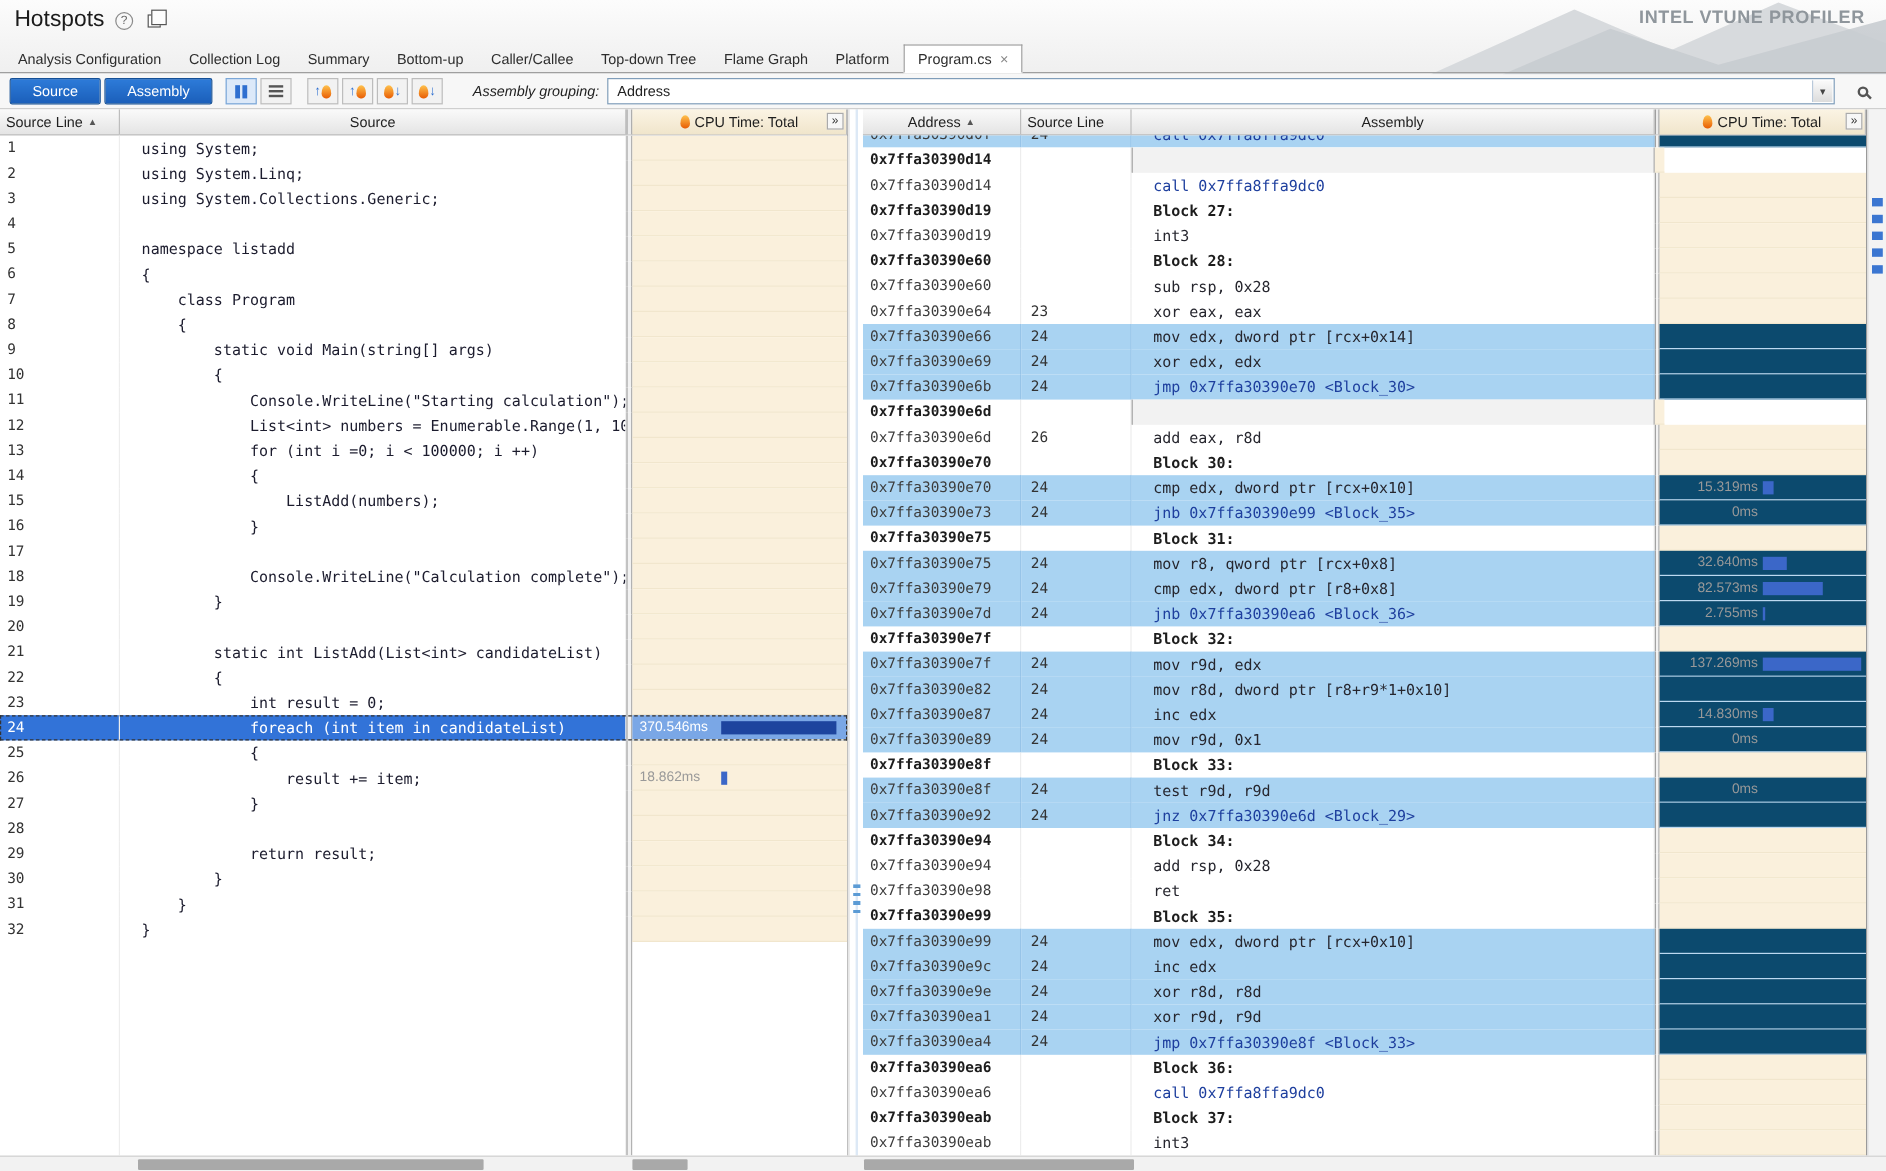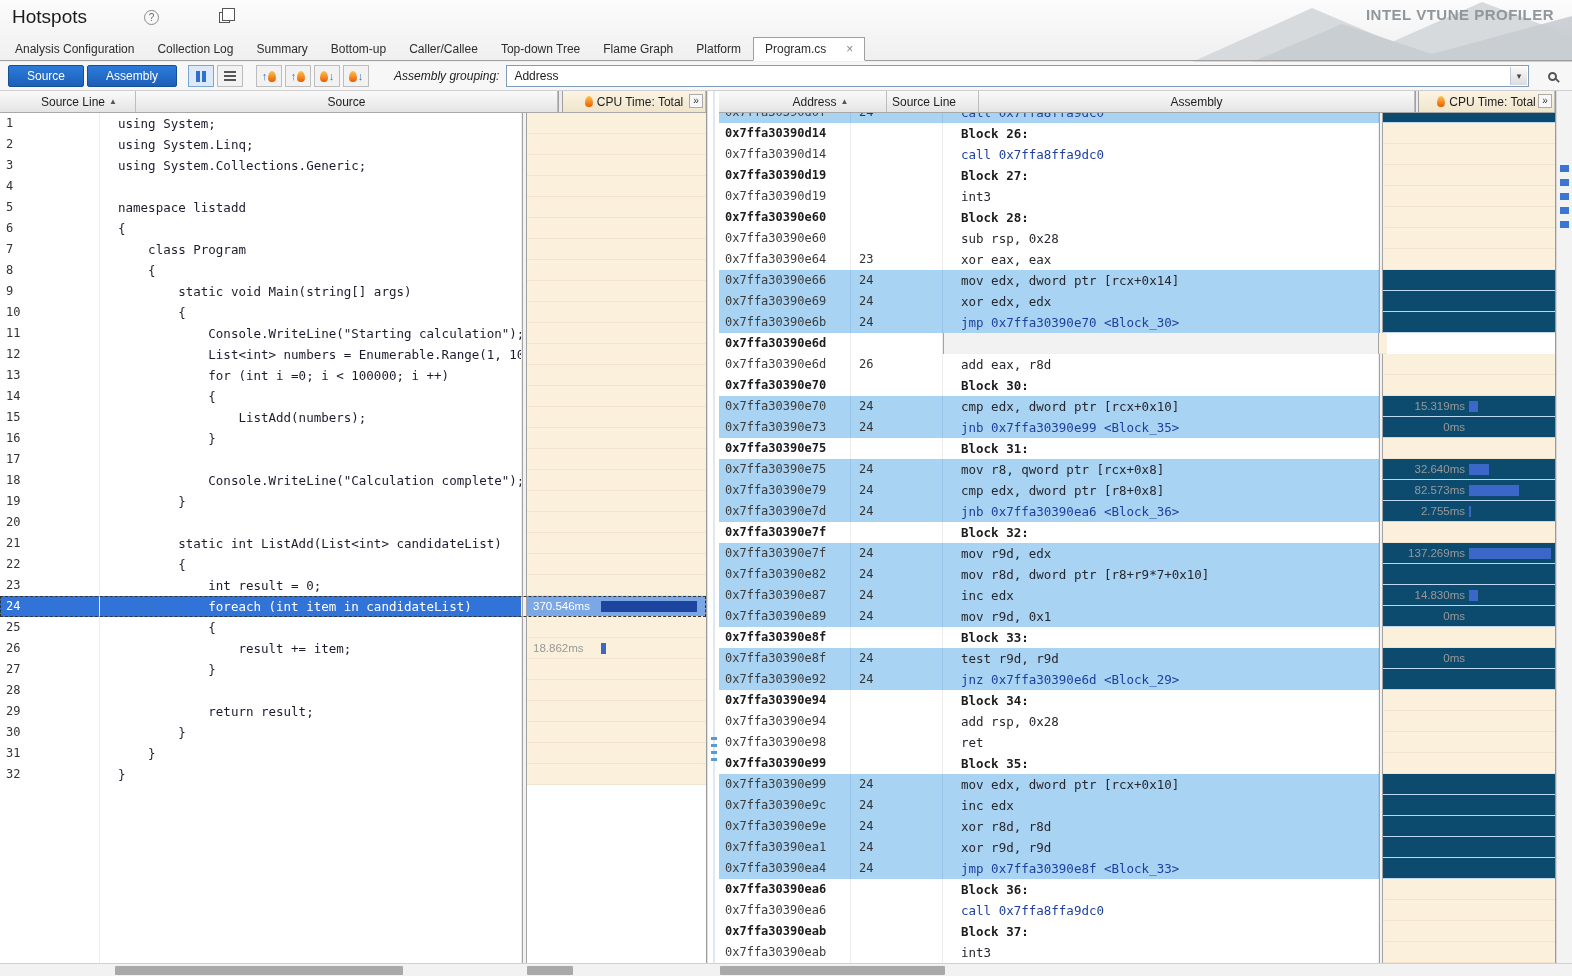--- a/index.html
+++ b/index.html
@@ -8,33 +8,33 @@
     width:1572px; height:976px; overflow:hidden;
     font-family:"Liberation Sans", sans-serif; font-size:12px; color:#222;
     background:#fff;
   }
 
   
   .tophdr { position:relative; height:62px; background:linear-gradient(#fcfcfc,#efefef); }
   .logo-swoosh { position:absolute; top:0; right:0; width:560px; height:62px; pointer-events:none; }
   .logo-text { position:absolute; top:6px; right:18px; font-size:15px; font-weight:bold;
                color:#8f969c; letter-spacing:0.5px; pointer-events:none; }
-  .titlebar { position:relative; height:34px; display:flex; align-items:center; padding-left:12px; z-index:1;gap:48px; }
+  .titlebar { position:relative; height:34px; display:flex; align-items:center; padding-left:12px; z-index:1; }
   .title { font-size:19px; color:#1b1b1b; }
   .help-badge { width:15px; height:15px; border:1px solid #8a8a8a; border-radius:50%;
                 font-size:10px; display:flex; align-items:center; justify-content:center;
                 color:#666; margin-left:9px; }
   .copy-ic { width:11px; height:11px; border:1px solid #555; margin-left:12px; position:relative; background:#fff; }
   .copy-ic::after { content:""; position:absolute; left:2px; top:-5px; width:11px; height:11px;
                     border:1px solid #555; background:#fdfdfd; }
   .tabbar { position:relative; height:27px; display:flex; align-items:flex-end; padding-left:4px;
             border-bottom:1px solid #9f9f9f; z-index:1; }
   .tab { height:22px; line-height:22px; padding:0 11px; margin-right:1px; color:#2d2d2d; white-space:nowrap; }
   .tab.active { background:#fff; border:1px solid #9f9f9f; border-bottom:1px solid #fff;
-                height:24px; line-height:22px; margin-bottom:-1px; display:flex; align-items:center; gap:20px; }
+                height:24px; line-height:22px; margin-bottom:-1px; display:flex; align-items:center; gap:7px; }
   .tab-close { color:#888; font-size:12px; line-height:1; }
 
   
   .toolbar { height:29px; display:flex; align-items:center; gap:3px; padding:0 8px;
              background:#f7f7f7; border-bottom:1px solid #cfcfcf; position:relative; z-index:2; }
   .btn-primary { background:linear-gradient(#2d7bd9,#1b5fba); color:#fff; border:1px solid #155096;
                  height:22px; padding:0 18px; font-size:12px; border-radius:2px;
                  font-family:"Liberation Sans", sans-serif; }
   .tool-btn { width:26px; height:22px; border:1px solid #bdbdbd; background:#f2f2f2;
               display:flex; align-items:center; justify-content:center; gap:1px; }
@@ -63,21 +63,21 @@
   .main { display:flex; height:872px; }
   .pane { display:flex; flex-direction:column; background:#fff; }
   .src-pane { width:707px; border-right:1px solid #9a9a9a; }
   .asm-pane { flex:1; border-right:1px solid #9a9a9a; }
   .splitter { width:12px; background:#fff; position:relative; border-left:1px solid #e0e0e0; }
   .splitter::before { content:""; position:absolute; top:0; bottom:0; left:5px; width:2px; background:#dde9f6; }
   .splitter .handle { position:absolute; left:3px; top:646px; width:6px; height:26px;
                       background:repeating-linear-gradient(#5b9bd5 0 3px, transparent 3px 7px); }
 
   .ghead { display:grid; height:22px; background:linear-gradient(#fafafa,#e4e4e4);
-           border-bottom:1px solid #a8a8a8; font-size:12px; color:#1e1e1e;padding-left:36px; }
+           border-bottom:1px solid #a8a8a8; font-size:12px; color:#1e1e1e; }
   .src-pane .ghead { grid-template-columns:100px 422px 5px 1fr; }
   .asm-pane .ghead { grid-template-columns:132px 92px 436px 4px 1fr; }
   .hcell { height:100%; display:flex; align-items:center; padding:0 5px;
            border-right:1px solid #bdbdbd; position:relative; overflow:hidden; white-space:nowrap; gap:4px; }
   .hcell.center { justify-content:center; }
   .hcell.cpu { background:linear-gradient(#fbf4e4,#f0e5cb); justify-content:center; }
   .hdiv { height:100%; background:#ececec; border-left:1px solid #9f9f9f; border-right:1px solid #9f9f9f; }
   .sort { font-size:8px; color:#555; }
   .expand-box { position:absolute; right:2px; top:3px; width:14px; height:14px; border:1px solid #aaa;
                 background:#f7f7f7; font-size:10px; line-height:12px; text-align:center; color:#333; }
@@ -445,21 +445,20 @@
           <div class="arow hl partial">
             <div class="cell a-addr">0x7ffa30390d0f</div>
             <div class="cell a-line">24</div>
             <div class="cell a-asm"><span class="link">call 0x7ffa8ffa9dc0</span></div>
             <div class="cell divcell"></div>
             <div class="cell c-cpu"><span class="cpu-text right"></span></div>
           </div>
           <div class="arow block">
             <div class="cell a-addr">0x7ffa30390d14</div>
             <div class="cell a-line"></div>
-            <div class="cell a-asm"><span>Block 26:</span></div>
             <div class="cell divcell"></div>
             <div class="cell c-cpu"><span class="cpu-text right"></span></div>
           </div>
           <div class="arow">
             <div class="cell a-addr">0x7ffa30390d14</div>
             <div class="cell a-line"></div>
             <div class="cell a-asm"><span class="link">call 0x7ffa8ffa9dc0</span></div>
             <div class="cell divcell"></div>
             <div class="cell c-cpu"><span class="cpu-text right"></span></div>
           </div>
@@ -591,21 +590,21 @@
           <div class="arow hl">
             <div class="cell a-addr">0x7ffa30390e7f</div>
             <div class="cell a-line">24</div>
             <div class="cell a-asm"><span>mov r9d, edx</span></div>
             <div class="cell divcell"></div>
             <div class="cell c-cpu"><span class="cpu-text right">137.269ms</span><span class="cpu-bar" style="width: 82px;"></span></div>
           </div>
           <div class="arow hl">
             <div class="cell a-addr">0x7ffa30390e82</div>
             <div class="cell a-line">24</div>
-            <div class="cell a-asm"><span>mov r8d, dword ptr [r8+r9*7+0x10]</span></div>
+            <div class="cell a-asm"><span>mov r8d, dword ptr [r8+r9*1+0x10]</span></div>
             <div class="cell divcell"></div>
             <div class="cell c-cpu"><span class="cpu-text right"></span></div>
           </div>
           <div class="arow hl">
             <div class="cell a-addr">0x7ffa30390e87</div>
             <div class="cell a-line">24</div>
             <div class="cell a-asm"><span>inc edx</span></div>
             <div class="cell divcell"></div>
             <div class="cell c-cpu"><span class="cpu-text right">14.830ms</span><span class="cpu-bar" style="width: 9px;"></span></div>
           </div>

